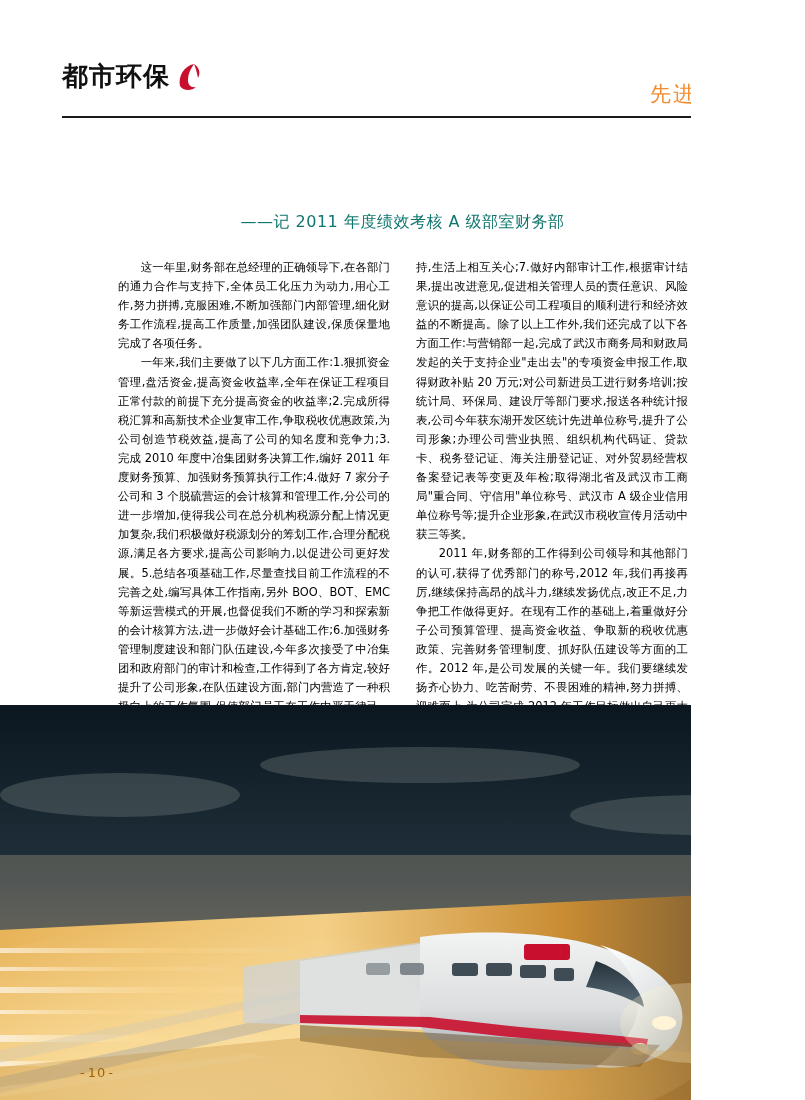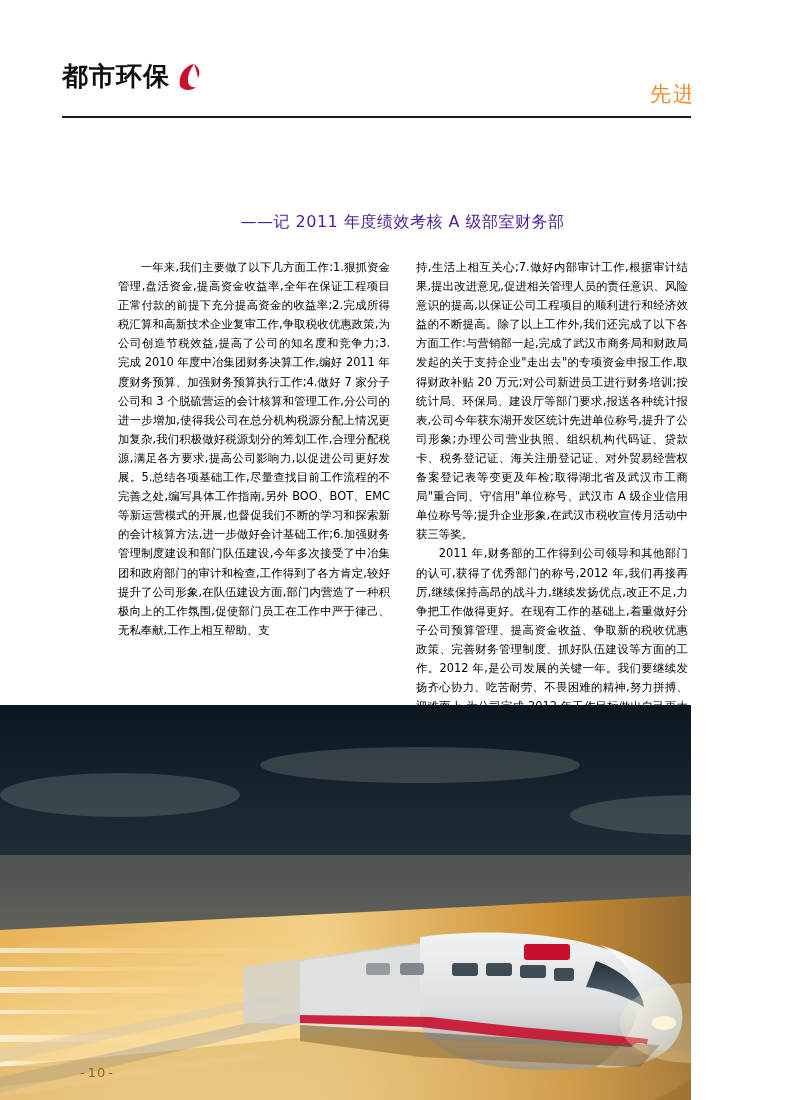--- a/index.html
+++ b/index.html
@@ -86,21 +86,21 @@
   }
   .title-sub {
     position: absolute;
     top: 212px;
     left: 0;
     width: 805px;
     text-align: center;
     font-family: "DejaVu Sans", sans-serif;
     font-size: 16px;
     letter-spacing: 0.5px;
-    color: #4c1d95;
+    color: #0f766e;
   }
 
   
   .columns {
     position: absolute;
     top: 258px;
     left: 118px;
     width: 570px;
     display: flex;
     gap: 26px;
@@ -167,20 +167,21 @@
       </span>
     </div>
     <div class="header-right">先进风采</div>
   </div>
   <div class="header-rule"></div>
 
   <div class="title-sub">——记 2011 年度绩效考核 A 级部室财务部</div>
 
   <div class="columns">
     <div class="col">
+      <p class="indent">这一年里,财务部在总经理的正确领导下,在各部门的通力合作与支持下,全体员工化压力为动力,用心工作,努力拼搏,克服困难,不断加强部门内部管理,细化财务工作流程,提高工作质量,加强团队建设,保质保量地完成了各项任务。</p>
       <p class="indent">一年来,我们主要做了以下几方面工作:1.狠抓资金管理,盘活资金,提高资金收益率,全年在保证工程项目正常付款的前提下充分提高资金的收益率;2.完成所得税汇算和高新技术企业复审工作,争取税收优惠政策,为公司创造节税效益,提高了公司的知名度和竞争力;3. 完成 2010 年度中冶集团财务决算工作,编好 2011 年度财务预算、加强财务预算执行工作;4.做好 7 家分子公司和 3 个脱硫营运的会计核算和管理工作,分公司的进一步增加,使得我公司在总分机构税源分配上情况更加复杂,我们积极做好税源划分的筹划工作,合理分配税源,满足各方要求,提高公司影响力,以促进公司更好发展。5.总结各项基础工作,尽量查找目前工作流程的不完善之处,编写具体工作指南,另外 BOO、BOT、EMC 等新运营模式的开展,也督促我们不断的学习和探索新的会计核算方法,进一步做好会计基础工作;6.加强财务管理制度建设和部门队伍建设,今年多次接受了中冶集团和政府部门的审计和检查,工作得到了各方肯定,较好提升了公司形象,在队伍建设方面,部门内营造了一种积极向上的工作氛围,促使部门员工在工作中严于律己、无私奉献,工作上相互帮助、支</p>
     </div>
     <div class="col">
       <p>持,生活上相互关心;7.做好内部审计工作,根据审计结果,提出改进意见,促进相关管理人员的责任意识、风险意识的提高,以保证公司工程项目的顺利进行和经济效益的不断提高。除了以上工作外,我们还完成了以下各方面工作:与营销部一起,完成了武汉市商务局和财政局发起的关于支持企业"走出去"的专项资金申报工作,取得财政补贴 20 万元;对公司新进员工进行财务培训;按统计局、环保局、建设厅等部门要求,报送各种统计报表,公司今年获东湖开发区统计先进单位称号,提升了公司形象;办理公司营业执照、组织机构代码证、贷款卡、税务登记证、海关注册登记证、对外贸易经营权备案登记表等变更及年检;取得湖北省及武汉市工商局"重合同、守信用"单位称号、武汉市 A 级企业信用单位称号等;提升企业形象,在武汉市税收宣传月活动中获三等奖。</p>
       <p class="indent">2011 年,财务部的工作得到公司领导和其他部门的认可,获得了优秀部门的称号,2012 年,我们再接再厉,继续保持高昂的战斗力,继续发扬优点,改正不足,力争把工作做得更好。在现有工作的基础上,着重做好分子公司预算管理、提高资金收益、争取新的税收优惠政策、完善财务管理制度、抓好队伍建设等方面的工作。2012 年,是公司发展的关键一年。我们要继续发扬齐心协力、吃苦耐劳、不畏困难的精神,努力拼搏、迎难而上,为公司完成 2012 年工作目标做出自己更大的贡献。为公司更快、更好的发展提供动力。</p>
     </div>
   </div>
 
   <div class="photo">
     <svg width="805" height="395" viewBox="0 0 805 395" aria-hidden="true">

